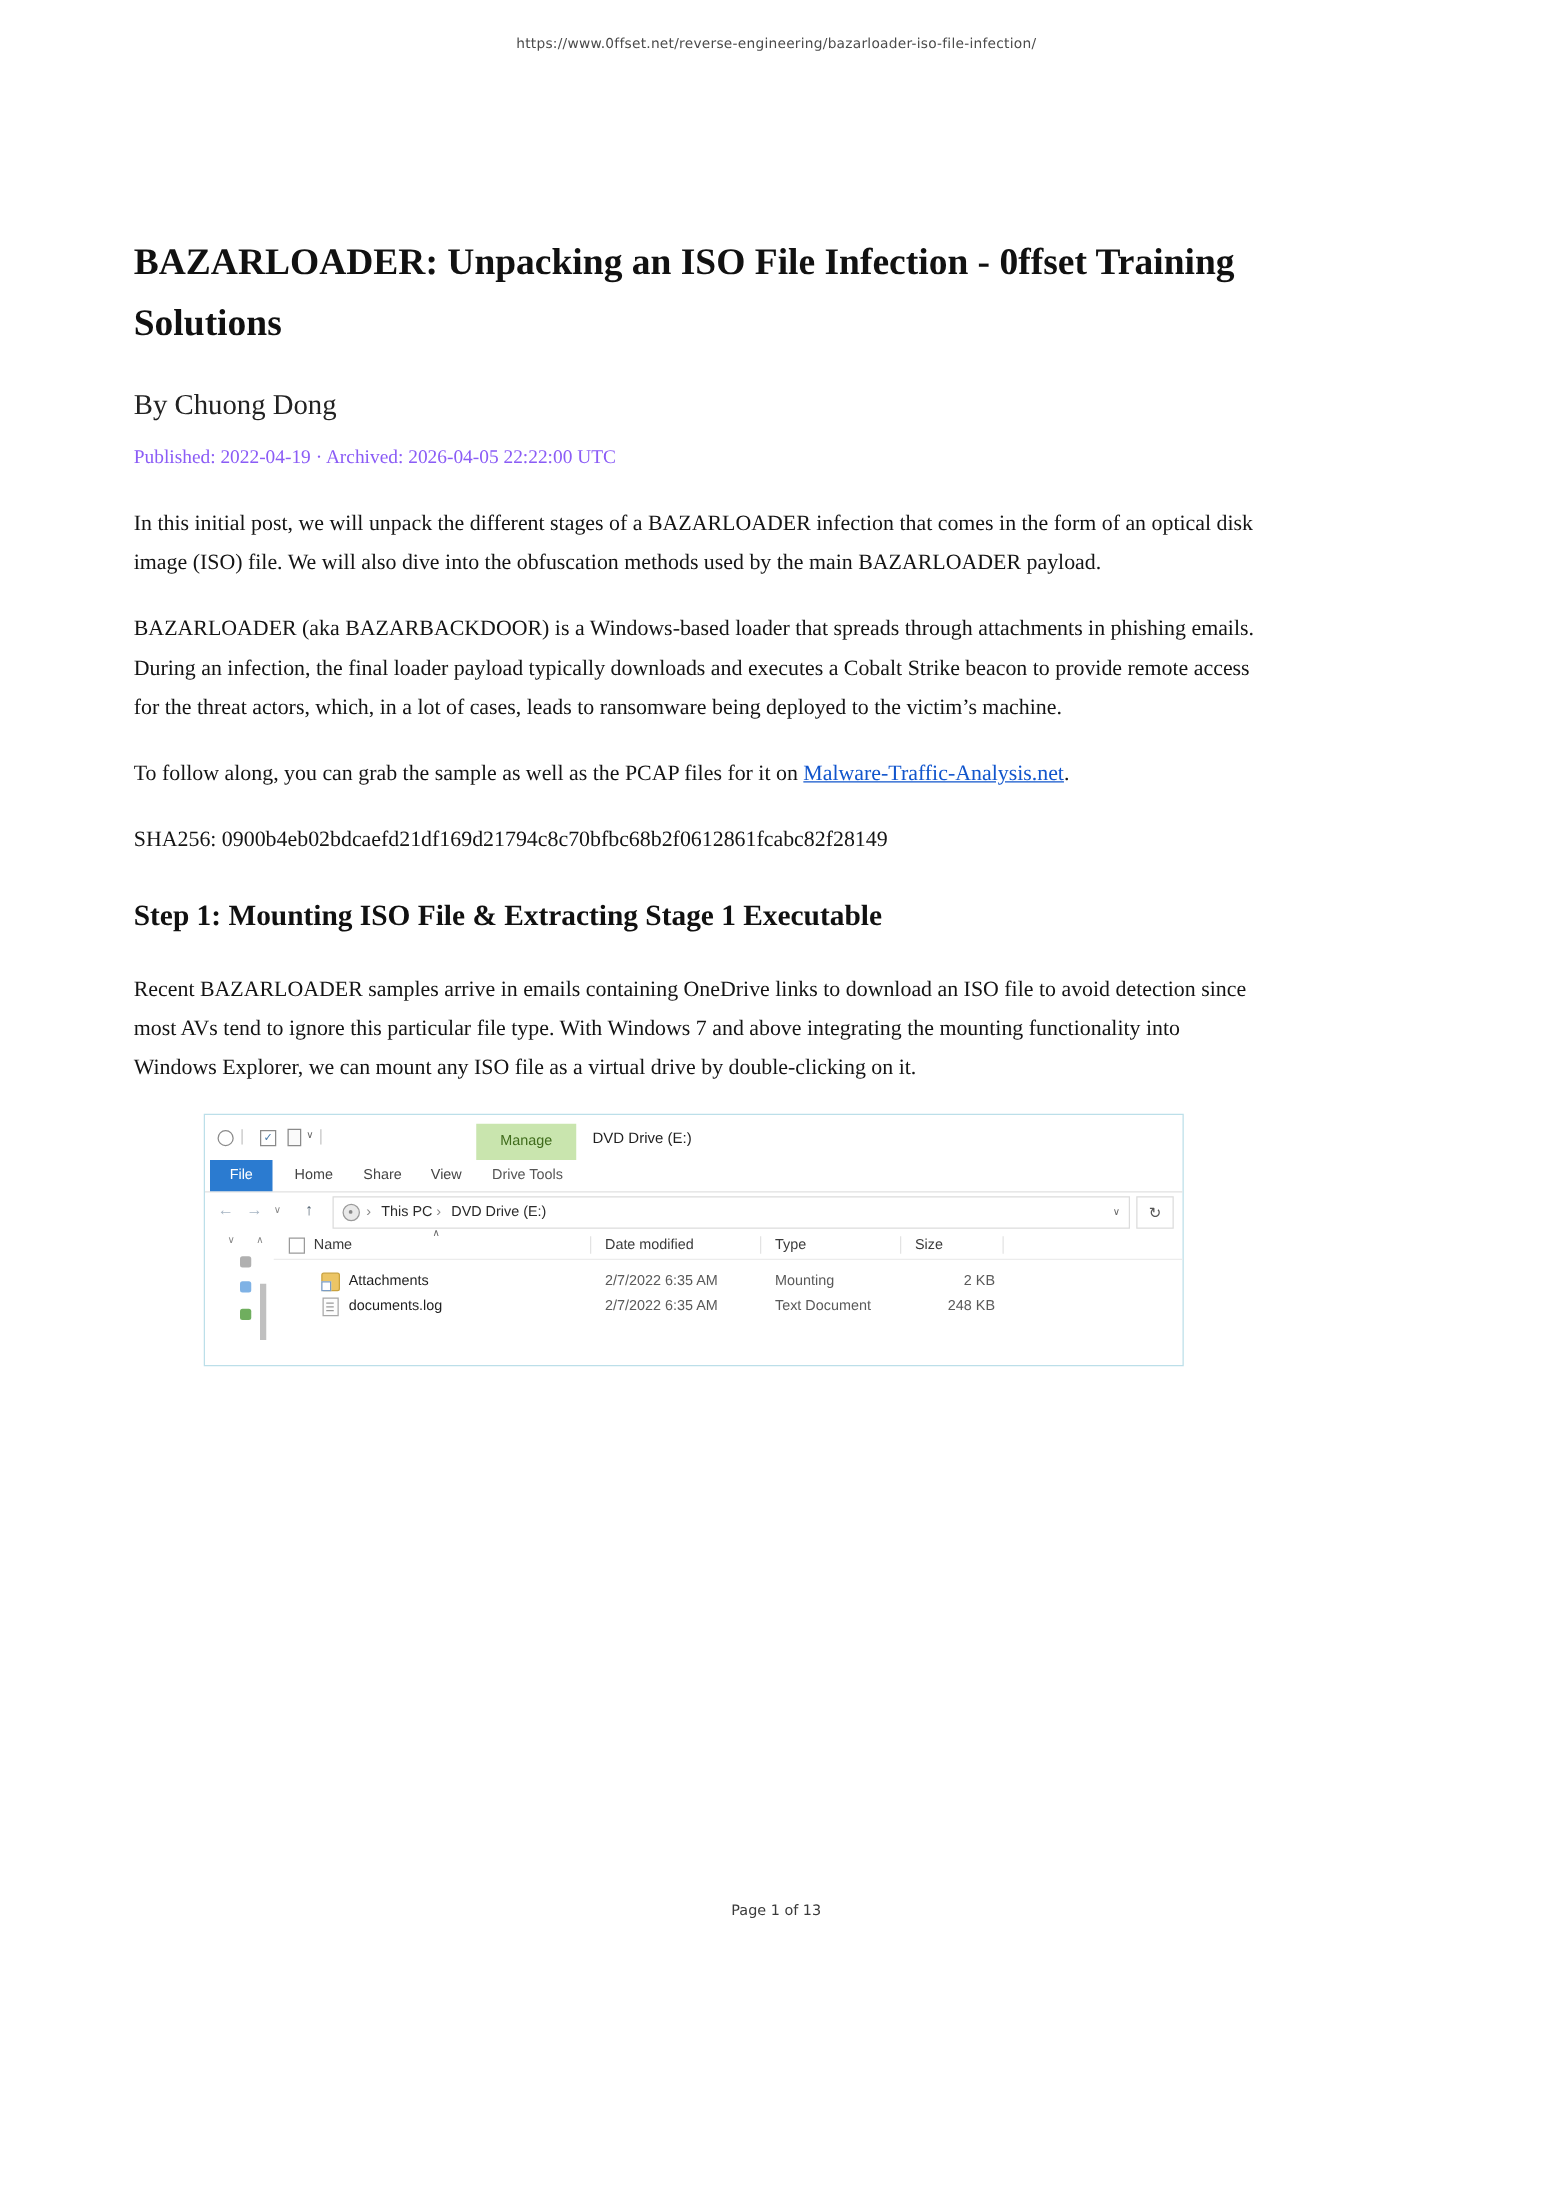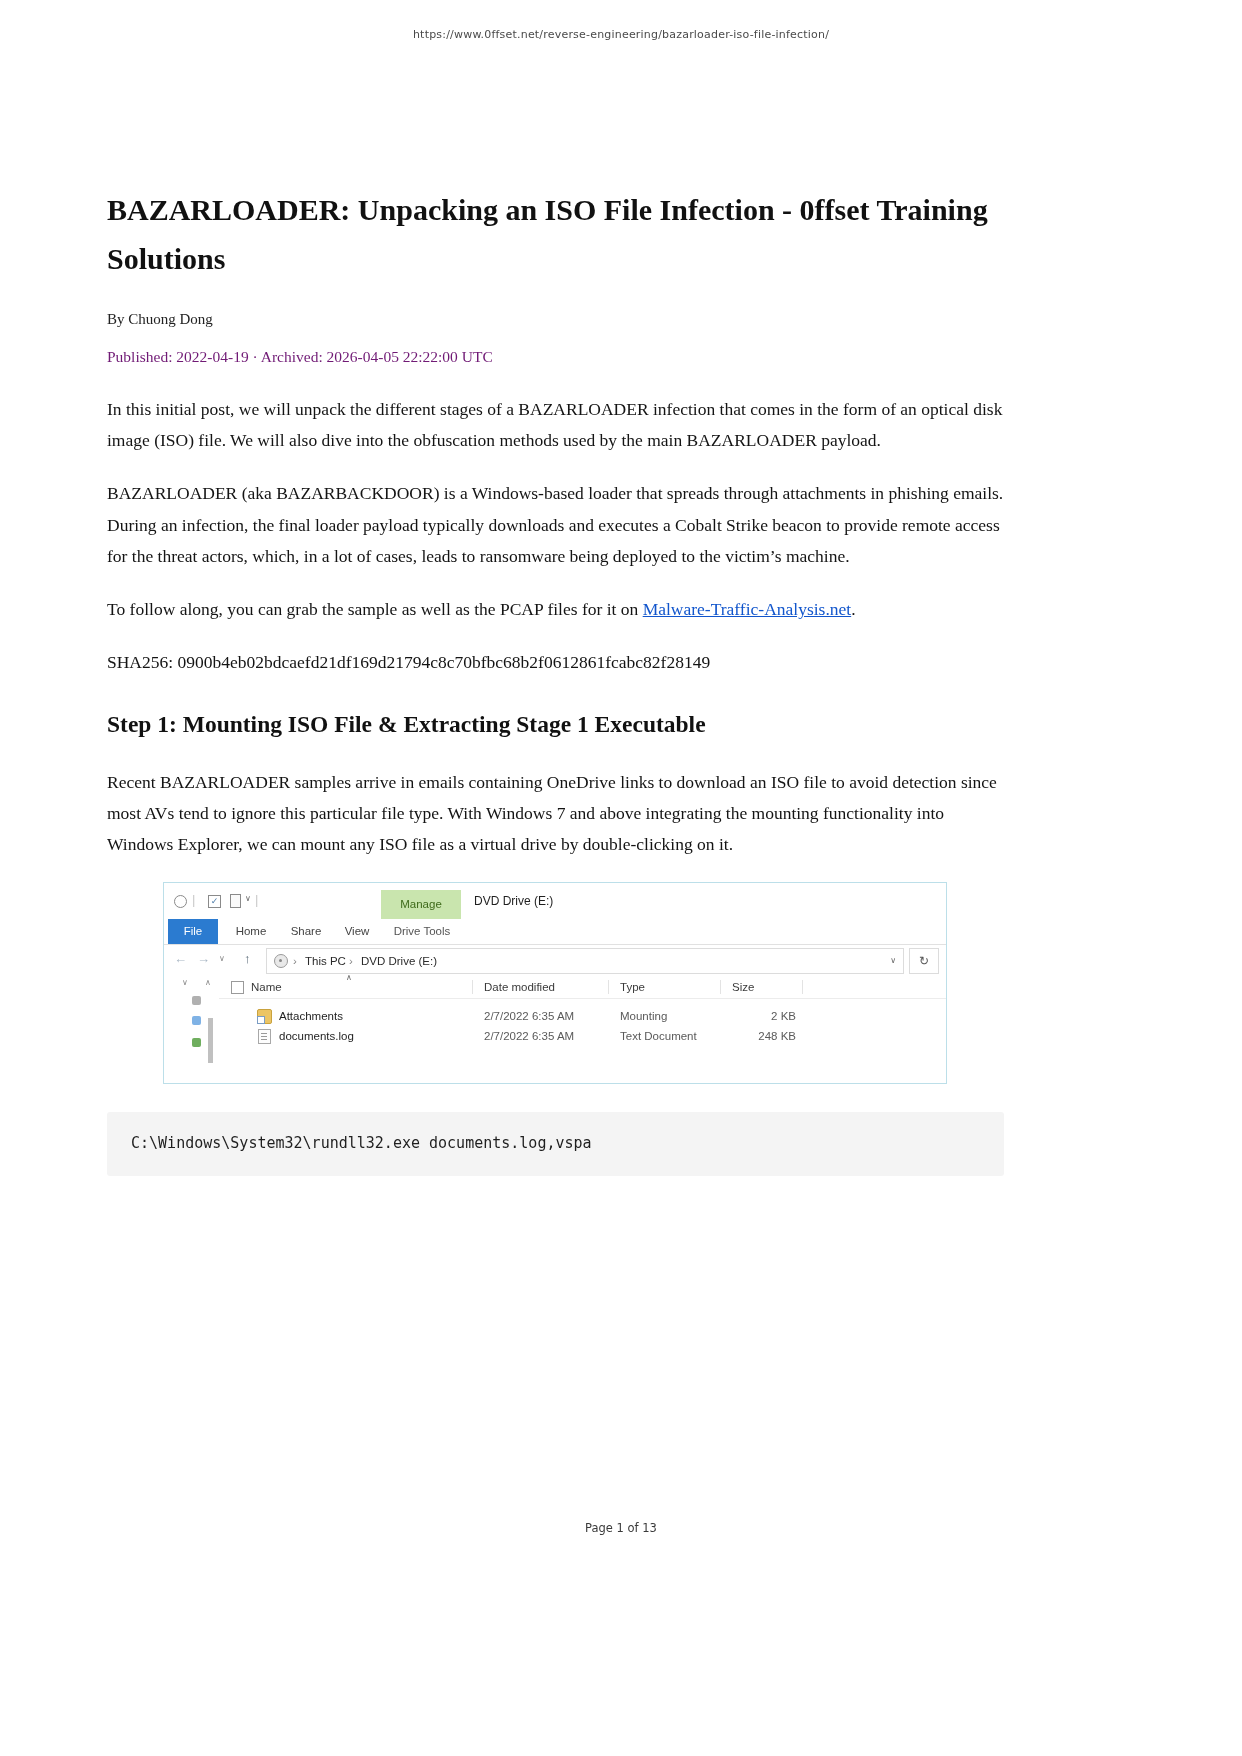--- a/index.html
+++ b/index.html
@@ -4,22 +4,22 @@
 <style>
   html,body{margin:0;padding:0;background:#ffffff;}
   .page{position:relative;width:1242px;height:1552px;background:#fff;overflow:hidden;
         font-family:"Liberation Serif",serif;color:#141414;}
   .page-url{position:absolute;top:28px;left:0;width:100%;text-align:center;
         font:11px "DejaVu Sans",sans-serif;color:#4a4a4a;letter-spacing:.2px;}
   .page-footer{position:absolute;top:1521px;left:0;width:100%;text-align:center;
         font:11.5px "DejaVu Sans",sans-serif;color:#3a3a3a;}
   .content{position:absolute;left:107px;top:186px;width:897px;}
   h1{font:bold 30px/1.62 "Liberation Serif",serif;color:#111;margin:0 0 28px 0;}
-  .byline{font-size:15px;color:#222;margin:0 0 20px 0;font-family:Liberation Serif, serif;}
-  .meta{font-size:15.5px;color:#701a75;margin:0 0 28px 0;}
+  .byline{font-size:23px;color:#222;margin:0 0 20px 0;font-family:Liberation Serif, serif;}
+  .meta{font-size:15.5px;color:#8b5cf6;margin:0 0 28px 0;}
   p{font-size:17.5px;line-height:1.78;margin:0 0 22px 0;color:#141414;}
   .b{font-weight:bold;}
   a.link{color:#1155cc;text-decoration:underline;cursor:pointer;margin-top:42px;}
   h2{font:bold 23.5px/1.4 "Liberation Serif",serif;color:#111;margin:30px 0 26px 0;}
   figure.shot{margin:12px 0 28px 56px;padding:0;}
   pre.code{margin:14px 0 0 0;background:#f4f4f4;border-radius:3px;padding:21px 24px;
         font:15px/1.45 "DejaVu Sans Mono","Liberation Mono",monospace;color:#1f1f1f;white-space:pre;}
 
   
   .explorer{position:relative;width:782px;height:200px;background:#fff;
@@ -178,19 +178,18 @@
               <span class="cell cell-type">Text Document</span>
               <span class="cell cell-size">248 KB</span>
             </div>
           </div>
         </div>
 
       </div>
     </figure>
 
 
-    <pre class="code">C:\Windows\System32\rundll32.exe documents.log,vspa</pre>
 
   </div>
 
   <div class="page-footer">Page 1 of 13</div>
 
 </div>
 
 </body></html>

